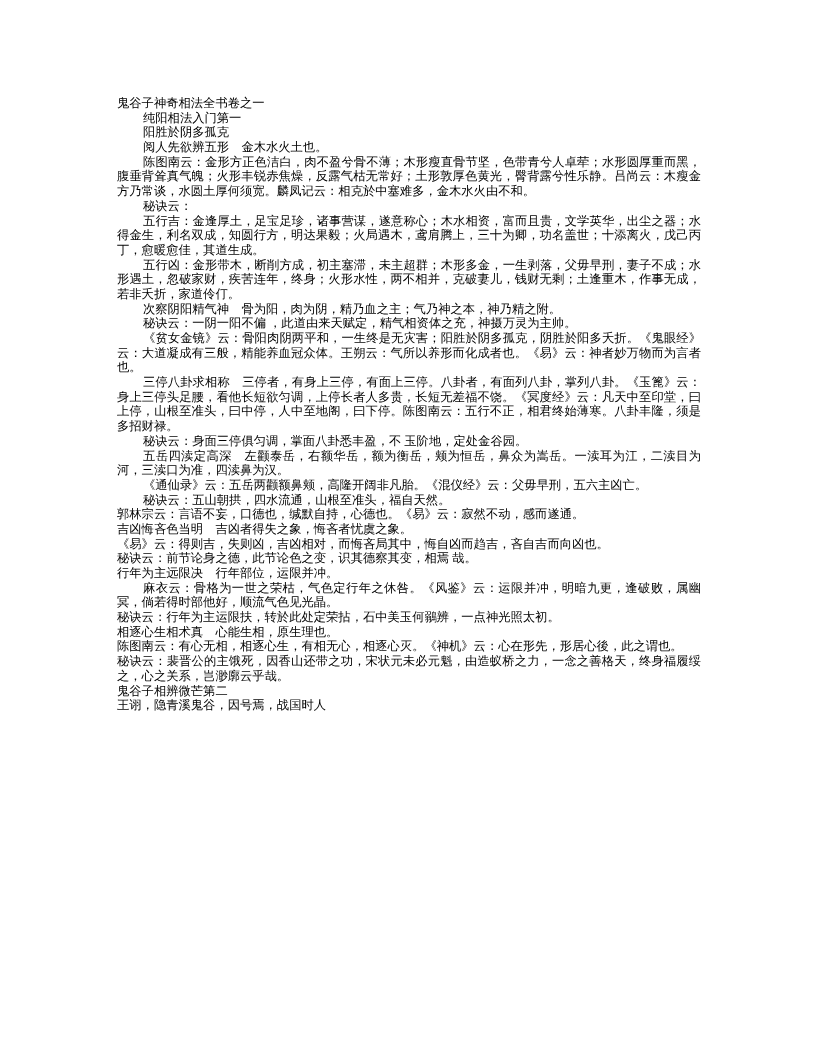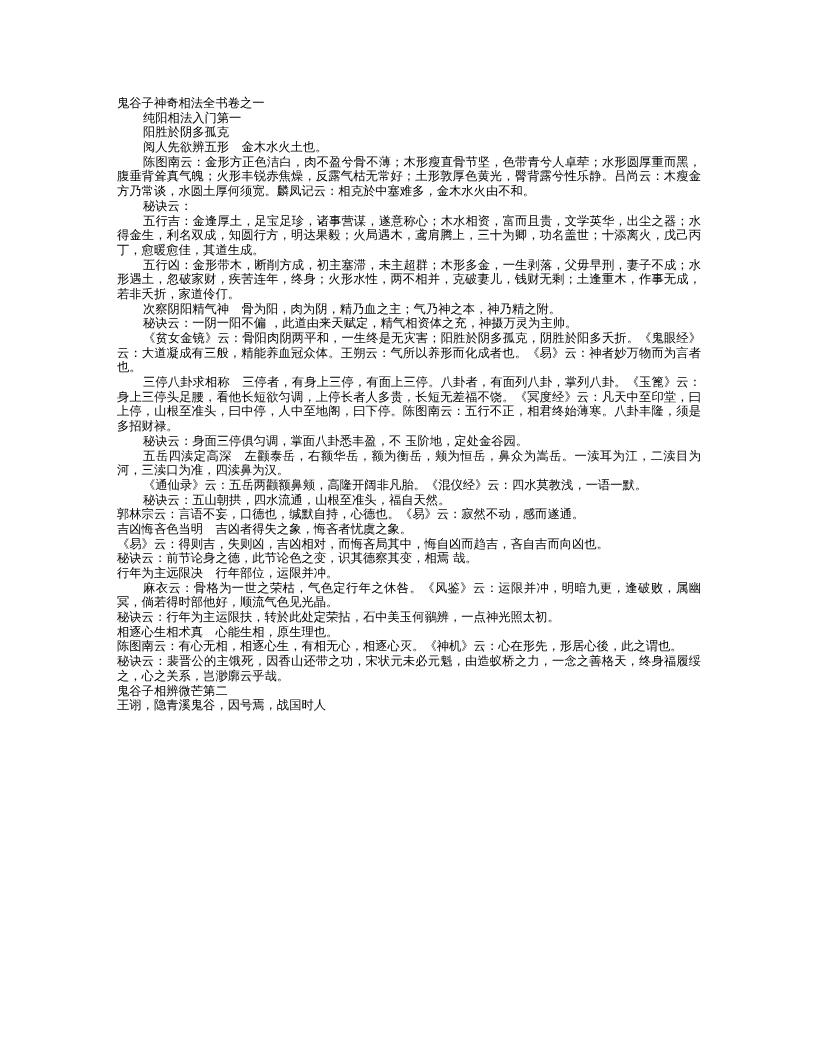--- a/index.html
+++ b/index.html
@@ -13,20 +13,21 @@
     font-family: "DejaVu Sans", "Liberation Sans", sans-serif;
     color: #000000;
     -webkit-font-smoothing: none;
   }
   .page {
     position: relative;
     width: 816px;
     height: 1056px;
     background: #ffffff;
     box-sizing: border-box;
+    font-family: Liberation Serif, serif;
   }
   .content {
     position: absolute;
     left: 117px;
     top: 96px;
     width: 584px;
   }
   .line {
     font-size: 12.3px;
     line-height: 14.68px;
@@ -58,21 +59,21 @@
       <p class="line indent2">陈图南云：金形方正色洁白，肉不盈兮骨不薄；木形瘦直骨节坚，色带青兮人卓荦；水形圆厚重而黑，腹垂背耸真气魄；火形丰锐赤焦燥，反露气枯无常好；土形敦厚色黄光，臀背露兮性乐静。吕尚云：木瘦金方乃常谈，水圆土厚何须宽。麟凤记云：相克於中塞难多，金木水火由不和。</p>
       <p class="line indent2">秘诀云：</p>
       <p class="line indent2">五行吉：金逢厚土，足宝足珍，诸事营谋，遂意称心；木水相资，富而且贵，文学英华，出尘之器；水得金生，利名双成，知圆行方，明达果毅；火局遇木，鸢肩腾上，三十为卿，功名盖世；十添离火，戊己丙丁，愈暖愈佳，其道生成。</p>
       <p class="line indent2">五行凶：金形带木，断削方成，初主塞滞，未主超群；木形多金，一生剥落，父毋早刑，妻子不成；水形遇土，忽破家财，疾苦连年，终身；火形水性，两不相并，克破妻儿，钱财无剩；土逢重木，作事无成，若非夭折，家道伶仃。</p>
       <p class="line indent2">次察阴阳精气神　骨为阳，肉为阴，精乃血之主；气乃神之本，神乃精之附。</p>
       <p class="line indent2">秘诀云：一阴一阳不偏 ，此道由来天赋定，精气相资体之充，神摄万灵为主帅。</p>
       <p class="line indent2">《贫女金镜》云：骨阳肉阴两平和，一生终是无灾害；阳胜於阴多孤克，阴胜於阳多夭折。《鬼眼经》云：大道凝成有三般，精能养血冠众体。王朔云：气所以养形而化成者也。《易》云：神者妙万物而为言者也。</p>
       <p class="line indent2">三停八卦求相称　三停者，有身上三停，有面上三停。八卦者，有面列八卦，掌列八卦。《玉篦》云：身上三停头足腰，看他长短欲匀调，上停长者人多贵，长短无差福不饶。《冥度经》云：凡天中至印堂，曰上停，山根至准头，曰中停，人中至地阁，曰下停。陈图南云：五行不正，相君终始薄寒。八卦丰隆，须是多招财禄。</p>
       <p class="line indent2">秘诀云：身面三停俱匀调，掌面八卦悉丰盈，不 玉阶地，定处金谷园。</p>
       <p class="line indent2">五岳四渎定高深　左颧泰岳，右额华岳，额为衡岳，颊为恒岳，鼻众为嵩岳。一渎耳为江，二渎目为河，三渎口为准，四渎鼻为汉。</p>
-      <p class="line indent2">《通仙录》云：五岳两颧额鼻颊，高隆开阔非凡胎。《混仪经》云：四水莫教浅，一语一默。</p>
+      <p class="line indent2">《通仙录》云：五岳两颧额鼻颊，高隆开阔非凡胎。《混仪经》云：父毋早刑，五六主凶亡。</p>
       <p class="line indent2">秘诀云：五山朝拱，四水流通，山根至准头，福自天然。</p>
       <p class="line flush">郭林宗云：言语不妄，口德也，缄默自持，心德也。《易》云：寂然不动，感而遂通。</p>
       <p class="line flush">吉凶悔吝色当明　吉凶者得失之象，悔吝者忧虞之象。</p>
       <p class="line flush">《易》云：得则吉，失则凶，吉凶相对，而悔吝局其中，悔自凶而趋吉，吝自吉而向凶也。</p>
       <p class="line flush">秘诀云：前节论身之德，此节论色之变，识其德察其变，相焉 哉。</p>
       <p class="line flush">行年为主远限决　行年部位，运限并冲。</p>
       <p class="line indent2">麻衣云：骨格为一世之荣枯，气色定行年之休咎。《风鉴》云：运限并冲，明暗九更，逢破败，属幽冥，倘若得时部他好，顺流气色见光晶。</p>
       <p class="line flush">秘诀云：行年为主运限扶，转於此处定荣拈，石中美玉何鶸辨，一点神光照太初。</p>
       <p class="line flush">相逐心生相术真　心能生相，原生理也。</p>
       <p class="line flush">陈图南云：有心无相，相逐心生，有相无心，相逐心灭。《神机》云：心在形先，形居心後，此之谓也。</p>

